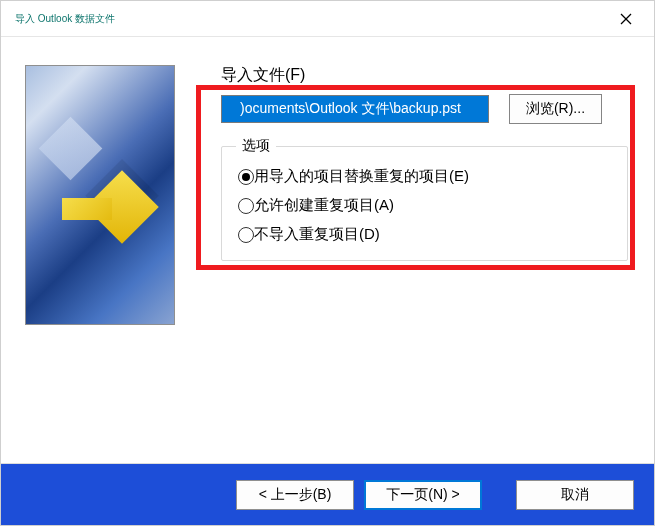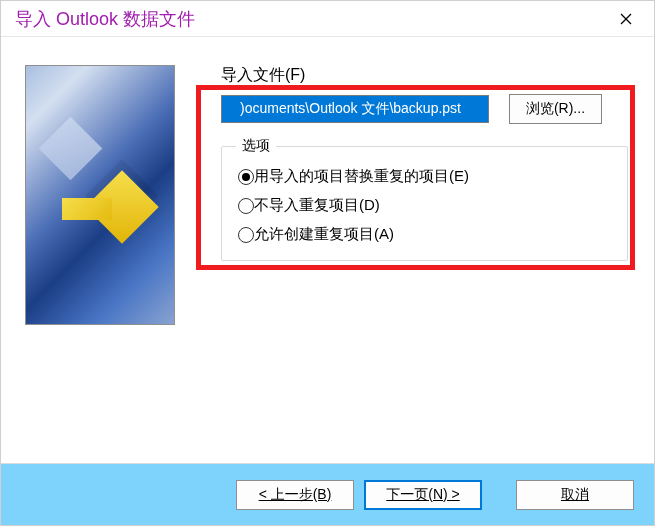--- a/index.html
+++ b/index.html
@@ -22,22 +22,22 @@
     .titlebar {
       height: 36px;
       display: flex;
       align-items: center;
       padding: 0 8px 0 14px;
       border-bottom: 1px solid #e6e6e6;
       background: #fff;
     }
     .titlebar .title {
       flex: 1;
-      font-size: 18px;
-      color: #a21caf;
+      font-size: 10px;
+      color: #0f766e;
     }
     .titlebar .close {
       width: 40px;
       height: 30px;
       display: flex;
       align-items: center;
       justify-content: center;
       cursor: pointer;
     }
     .titlebar .close svg { width: 12px; height: 12px; }
@@ -165,27 +165,26 @@
       flex-shrink: 0;
     }
     .radio-inner {
       width: 8px; height: 8px;
       border-radius: 50%;
       background: #000;
     }
     .footer {
       height: 62px;
       border-top: 1px solid #dcdcdc;
-      background: #7dd3fc;
+      background: #1d4ed8;
       display: flex;
       align-items: center;
       justify-content: flex-end;
       padding-right: 20px;
       gap: 10px;
-      text-decoration: underline;
     }
     .wiz-btn {
       width: 118px;
       height: 30px;
       font-size: 14px;
       font-family: inherit;
       background: #fdfdfd;
       border: 1px solid #8f8f8f;
       cursor: pointer;
     }
@@ -230,26 +229,26 @@
 
         <label class="radio-row">
           <span class="radio-outer">
             <span class="radio-inner"></span>
           </span>
           <span>用导入的项目替换重复的项目(E)</span>
         </label>
 
         <label class="radio-row">
           <span class="radio-outer"></span>
-          <span>不导入重复项目(D)</span>
+          <span>允许创建重复项目(A)</span>
         </label>
 
         <label class="radio-row">
           <span class="radio-outer"></span>
-          <span>允许创建重复项目(A)</span>
+          <span>不导入重复项目(D)</span>
         </label>
       </div>
     </div>
   </div>
 
   <div class="footer">
     <button class="wiz-btn">&lt; 上一步(B)</button>
     <button class="wiz-btn primary">下一页(N) &gt;</button>
     <span class="gap"></span>
     <button class="wiz-btn">取消</button>

